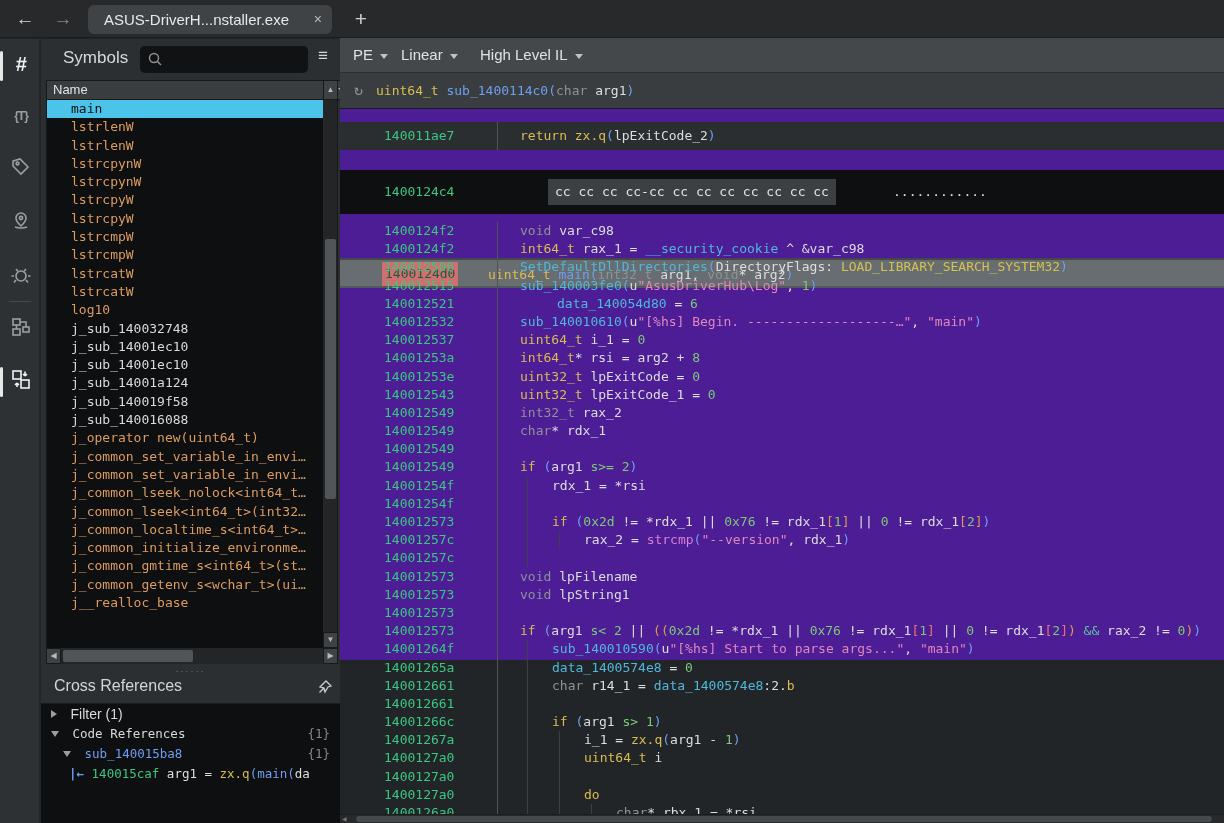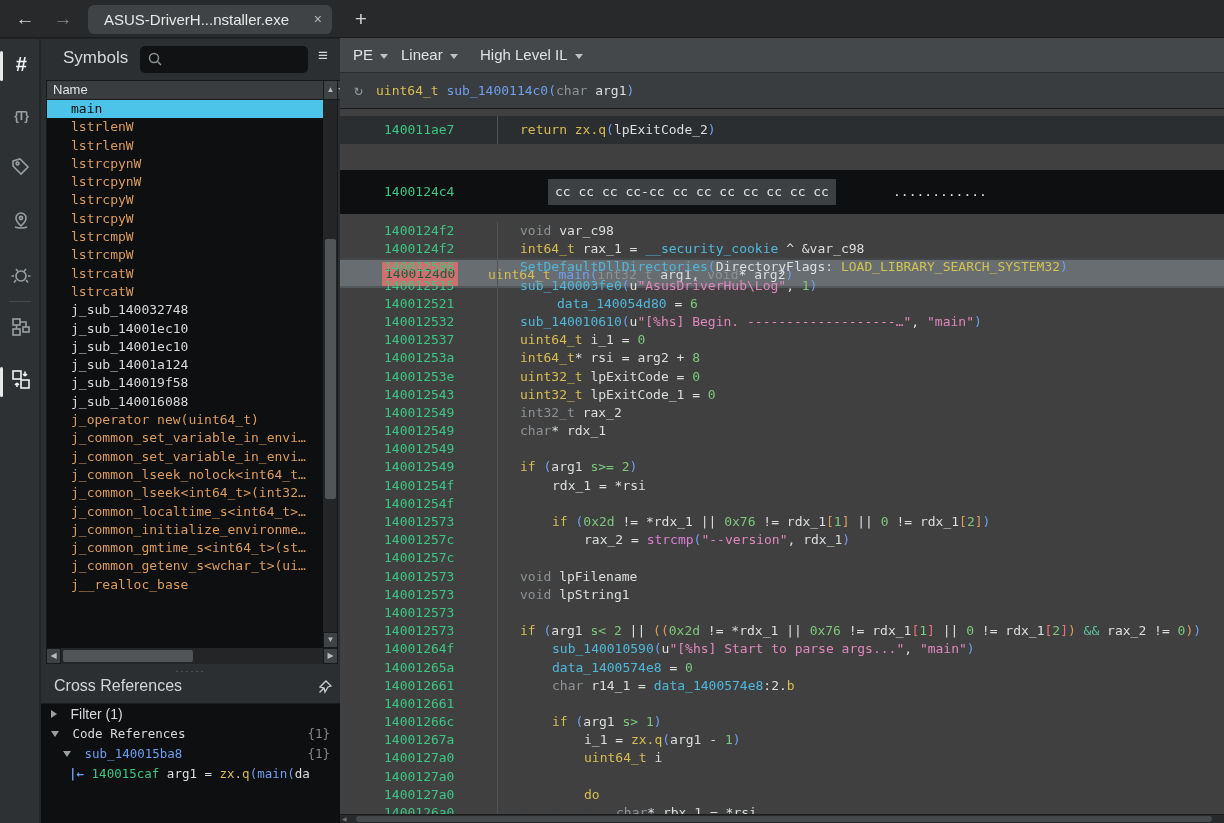--- a/index.html
+++ b/index.html
@@ -63,37 +63,37 @@
   .xrow { position:relative; height:20px; line-height:20px; white-space:nowrap; }
   .tri { display:inline-block; width:0; height:0; margin:0 6px 1px 0; }
   .tri.r { border-top:4px solid transparent; border-bottom:4px solid transparent; border-left:6px solid #9b9fa0; }
   .tri.d { border-left:4px solid transparent; border-right:4px solid transparent; border-top:6px solid #9b9fa0; }
   .cnt { position:absolute; right:10px; color:#85898b; }
   .xblue { color:#6f9ff0; }
   #xentry { padding-left:28px; }
   #xentry .bararrow { color:#6f9ff0; font-weight:bold; }
 
   
-  #mainview { left:340px; top:38px; width:884px; height:785px; background:#404040; }
+  #mainview { left:340px; top:38px; width:884px; height:622px; background:#4c1d95; }
   #viewbar { left:0; top:0; width:884px; height:34px; background:#44484a; color:#e0e1e2; font-size:15px; line-height:34px; }
   .dd { position:absolute; top:0; }
   .dd .tri.dd-tri { border-left:4px solid transparent; border-right:4px solid transparent; border-top:5px solid #bfc2c3; margin-left:7px; }
   #sigbar { left:0; top:34px; width:884px; height:37px; background:#393d3f; border-top:1px solid #2c2f31; border-bottom:1px solid #191b1c;
             font-family:"DejaVu Sans Mono", monospace; font-size:13px; line-height:35px; white-space:nowrap; }
   #refreshico { position:absolute; left:14px; top:0; color:#8f9495; font-size:15px; }
   #sigtoks { position:absolute; left:36px; }
 
   
   #codearea { left:0; top:71px; width:884px; height:705px; font-family:"DejaVu Sans Mono", monospace; font-size:13px; }
   .cl { position:relative; height:18.2px; line-height:18.2px; white-space:nowrap; }
   .addr { position:absolute; left:44px; color:#3cc684; }
   .sep { position:absolute; left:157px; top:0; bottom:0; border-left:1px solid #505456; }
   .gline { position:absolute; top:0; bottom:0; border-left:1px solid #3c4042; }
   .codetx { position:absolute; left:180px; }
-  #rowA { left:0; top:7px; width:884px; height:28px; background:#2b2e30; line-height:28px; }
+  #rowA { left:0; top:13px; width:884px; height:28px; background:#2b2e30; line-height:28px; }
   #blackband { left:0; top:33px; width:884px; height:44px; background:#0d0f10; line-height:44px; }
   #ccbox { position:absolute; left:208px; top:9px; height:26px; line-height:26px; background:#3d4042; padding:0 7px; color:#e3e4e5; }
   #ccdots { position:absolute; left:553px; color:#dfe0e1; }
   #selrow { left:0; top:77px; width:884px; height:30px; background:#686d71; line-height:30px;
             border-top:2px solid #45484a; border-bottom:2px solid #54585a; }
   #selrow .addr { background:#cf6f6f; color:#15603c; left:42px; padding:0 3px; top:2px; height:24px; line-height:24px; }
   #selrow .codetx { left:148px; }
   #codebody { left:0; top:113px; width:884px; }
 
   
@@ -200,20 +200,21 @@
         <div class="srow o">lstrlenW</div>
         <div class="srow o">lstrlenW</div>
         <div class="srow o">lstrcpynW</div>
         <div class="srow o">lstrcpynW</div>
         <div class="srow o">lstrcpyW</div>
         <div class="srow o">lstrcpyW</div>
         <div class="srow o">lstrcmpW</div>
         <div class="srow o">lstrcmpW</div>
         <div class="srow o">lstrcatW</div>
         <div class="srow o">lstrcatW</div>
+        <div class="srow o">log10</div>
         <div class="srow w">j_sub_140032748</div>
         <div class="srow w">j_sub_14001ec10</div>
         <div class="srow w">j_sub_14001ec10</div>
         <div class="srow w">j_sub_14001a124</div>
         <div class="srow w">j_sub_140019f58</div>
         <div class="srow w">j_sub_140016088</div>
         <div class="srow o">j_operator new(uint64_t)</div>
         <div class="srow o">j_common_set_variable_in_envi…</div>
         <div class="srow o">j_common_set_variable_in_envi…</div>
         <div class="srow o">j_common_lseek_nolock&lt;int64_t…</div>

